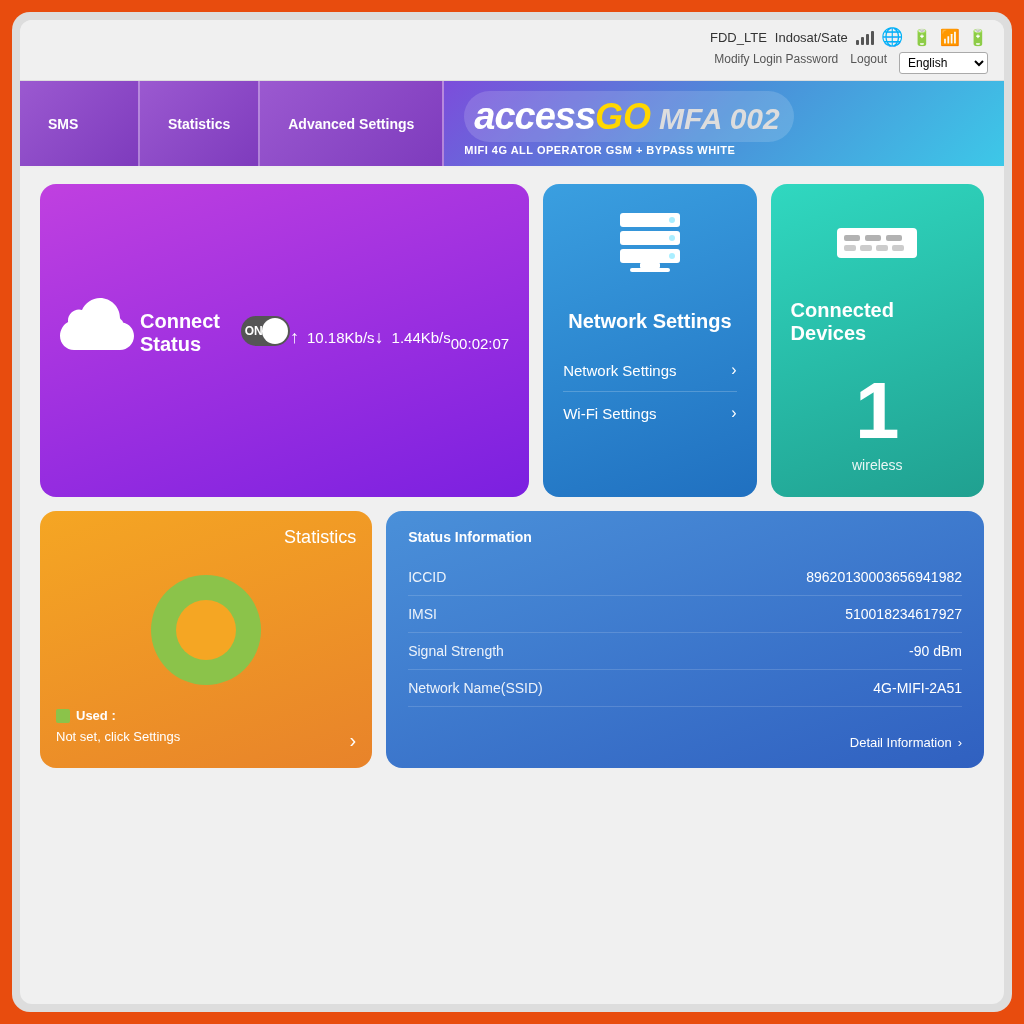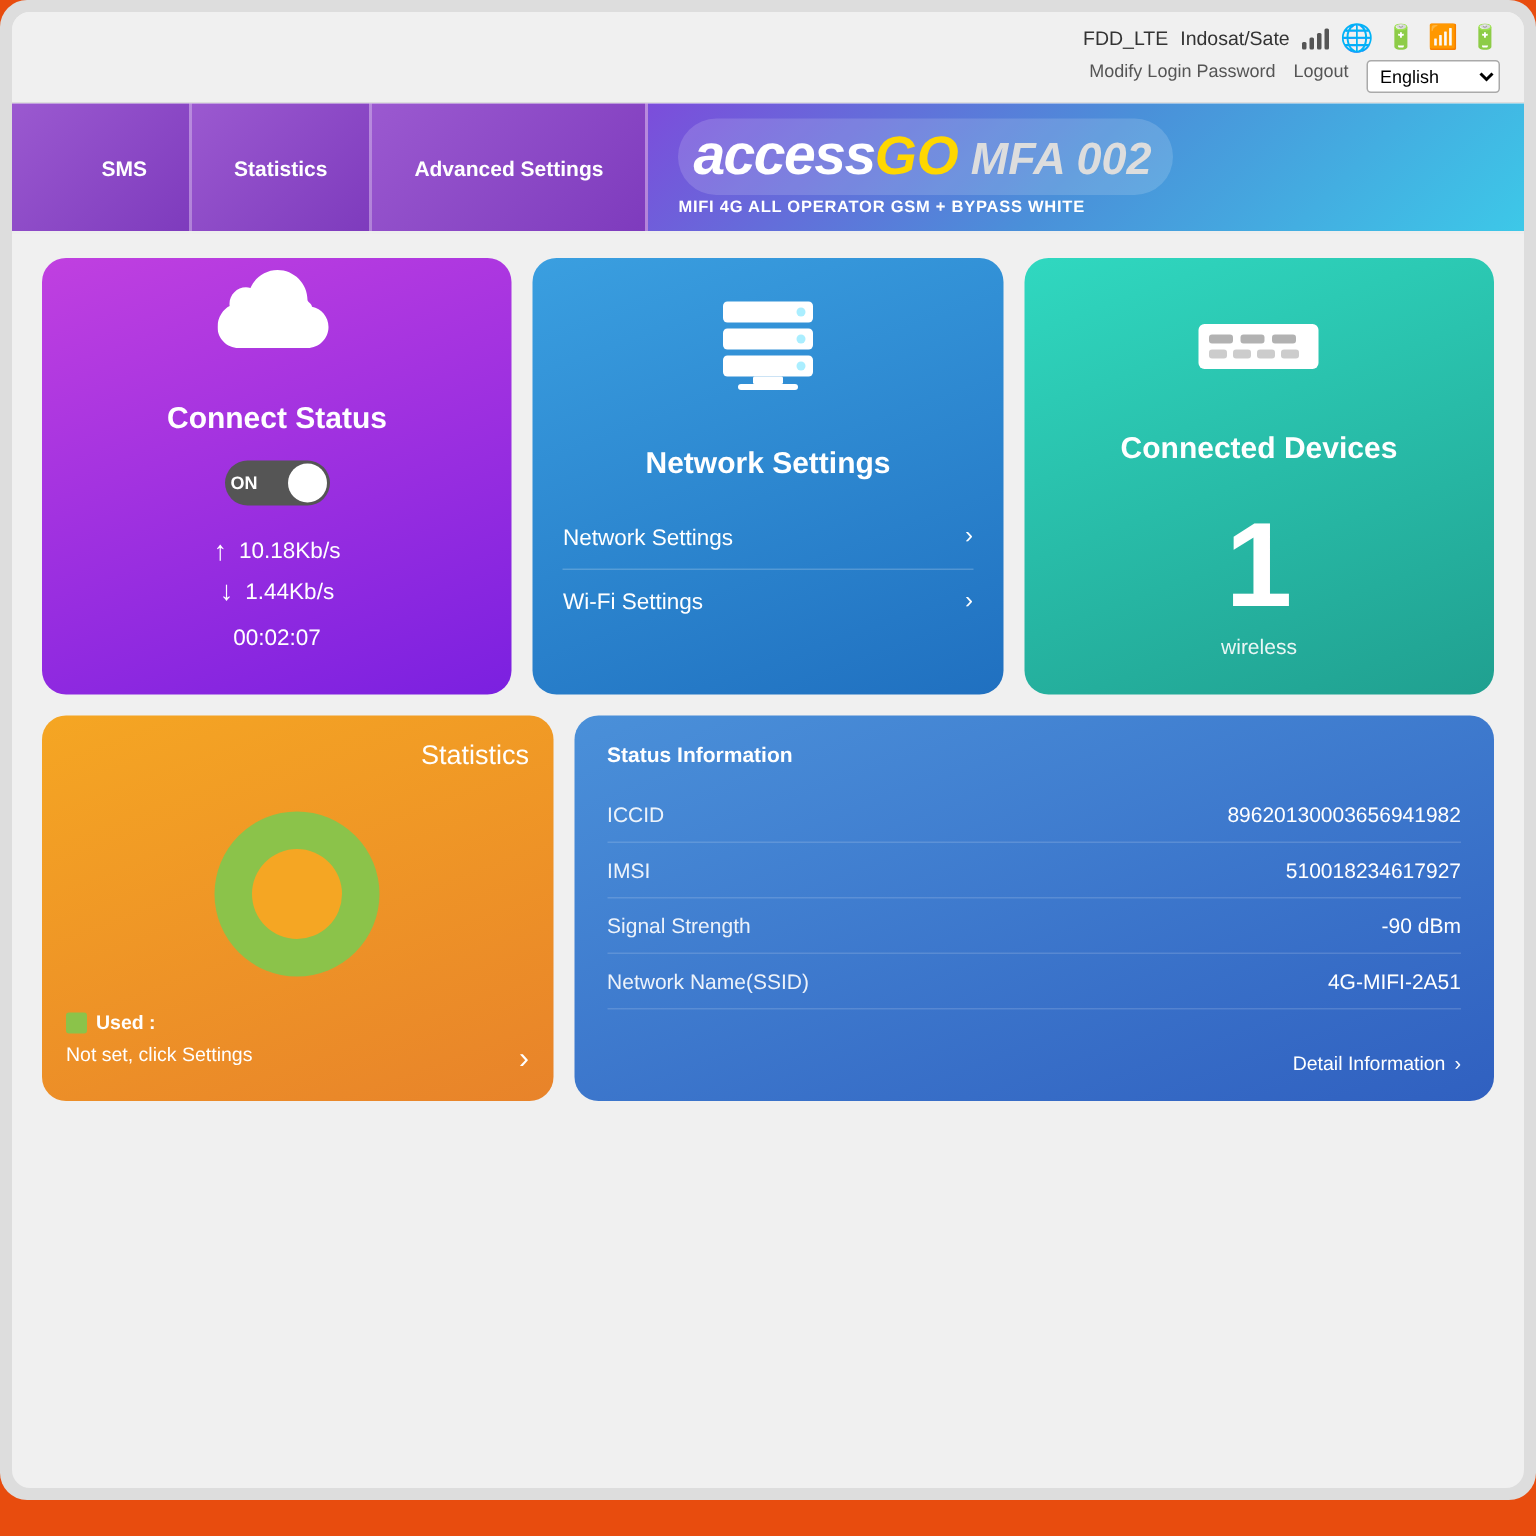--- a/index.html
+++ b/index.html
@@ -4,21 +4,21 @@
   <style>
     * { margin: 0; padding: 0; box-sizing: border-box; }
     body {
       background: linear-gradient(to bottom, #e84c0e, #e84c0e);
       font-family: Arial, sans-serif;
       width: 1024px;
       height: 1024px;
       overflow: hidden;
     }
     .outer-border {
-      margin: 0;
+      margin: 12px;
       background: #ddd;
       border-radius: 18px;
       padding: 8px;
       height: calc(100% - 24px);
     }
     .inner-bg {
       background: #f0f0f0;
       border-radius: 12px;
       height: 100%;
       overflow: hidden;
@@ -84,21 +84,21 @@
       flex: 0 0 auto;
       padding: 18px 28px;
       background: linear-gradient(135deg, #9b59d0, #7e3bbd);
       color: white;
       font-size: 14px;
       font-weight: bold;
       cursor: pointer;
       border-right: 2px solid rgba(255,255,255,0.3);
       display: flex;
       align-items: center;
-      justify-content: flex-end;
+      justify-content: flex-start;
       min-width: 120px;
     }
     .nav-logo {
       flex: 1;
       background: linear-gradient(135deg, #7c4ddb, #4a90d9, #3dc8e8);
       display: flex;
       align-items: center;
       padding: 10px 20px;
     }
     .logo-text-access {
@@ -154,21 +154,21 @@
       margin-bottom: 14px;
     }
 
     
     .card-connect {
       background: linear-gradient(160deg, #c040e0, #7b20e0);
       border-radius: 16px;
       padding: 6px 20px;
       color: white;
       display: flex;
-      flex-direction: column;
+      flex-direction: row;
       align-items: center;
       min-height: 270px;
     }
     .cloud-icon {
       font-size: 60px;
       margin-bottom: 16px;
     }
     .card-title {
       font-size: 20px;
       font-weight: bold;

